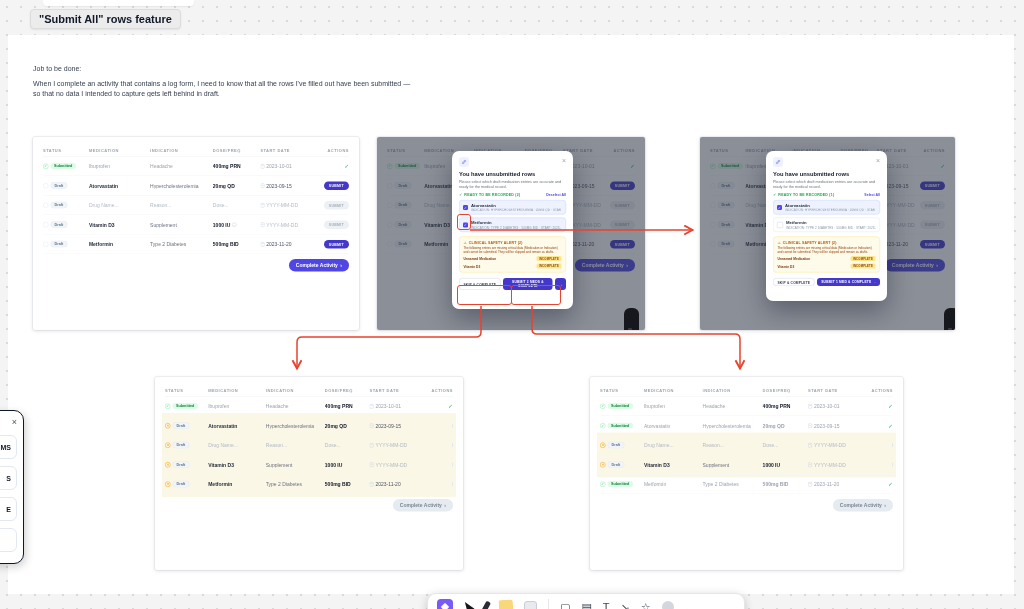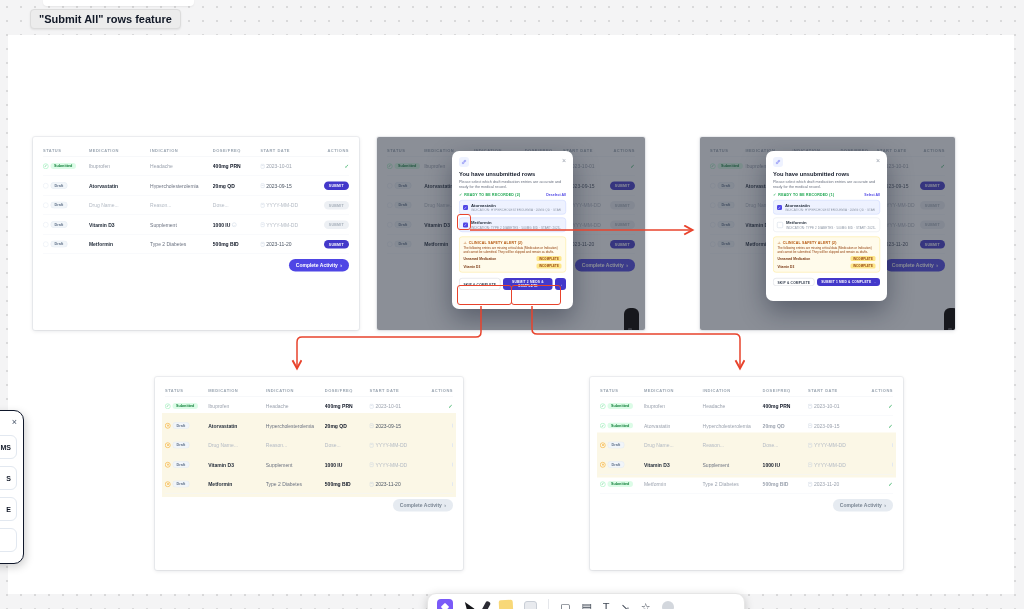--- a/index.html
+++ b/index.html
@@ -137,20 +137,26 @@
   .tb-circle{width:12px;height:12px;border-radius:50%;background:#d3d7dd;margin-top:2px;flex:none;}
 </style>
 </head>
 <body>
 
 <div class="canvas">
   <div class="top-stub"></div>
   <div class="chip">"Submit All" rows feature</div>
   <div class="frame"></div>
 
+  <div class="jtbd">
+    <div class="s2">
+      <div class="jtbd-h">Job to be done:</div>
+      <div class="jtbd-b">When I complete an activity that contains a log form, I need to know that all the rows I've filled out have been submitted — so that no data I intended to capture gets left behind in draft.</div>
+    </div>
+  </div>
 
   <div class="card" style="left:33px;top:137px;width:326px;height:193px;">
     <div class="s2">
         <div class="tbl">
           <div class="tbl-head">
             <span class="cs">STATUS</span>
             <span class="cm">MEDICATION</span>
             <span class="ci">INDICATION</span>
             <span class="cd">DOSE/FREQ</span>
             <span class="cdt">START DATE</span>

